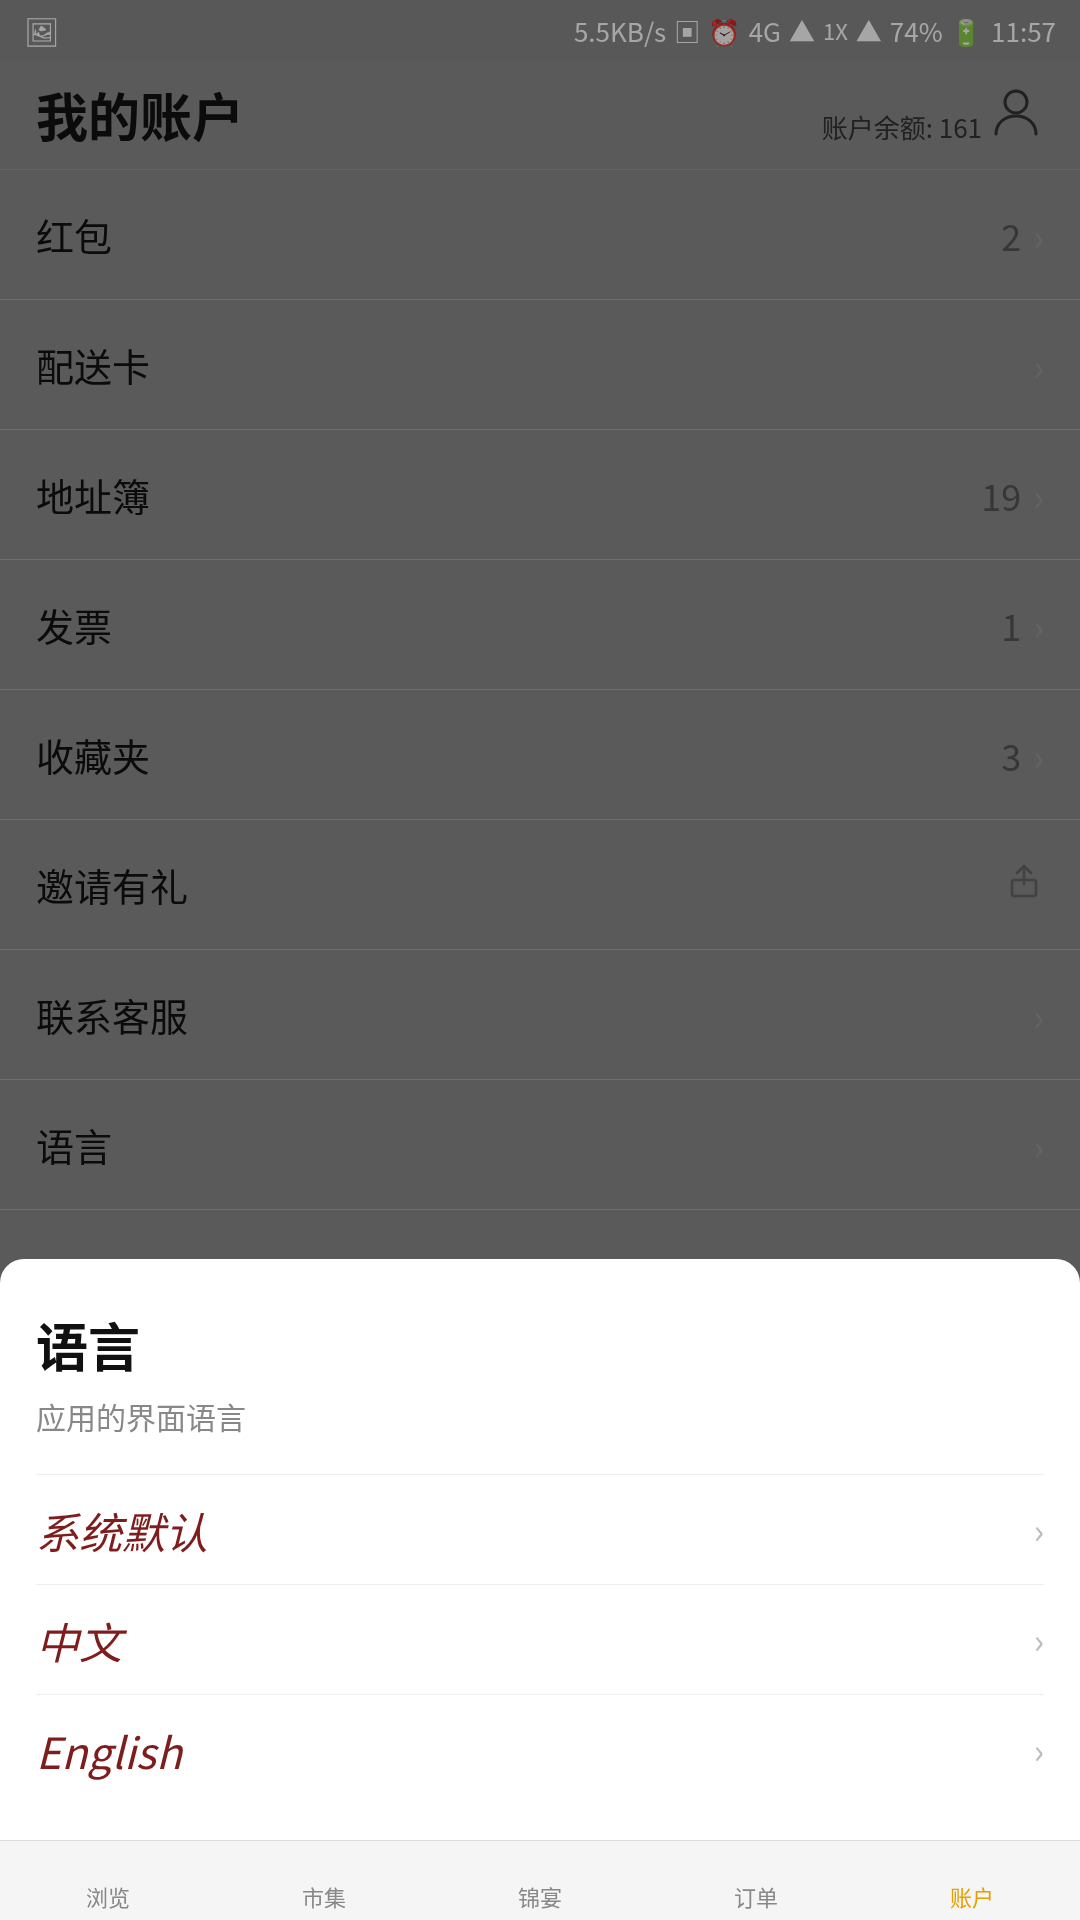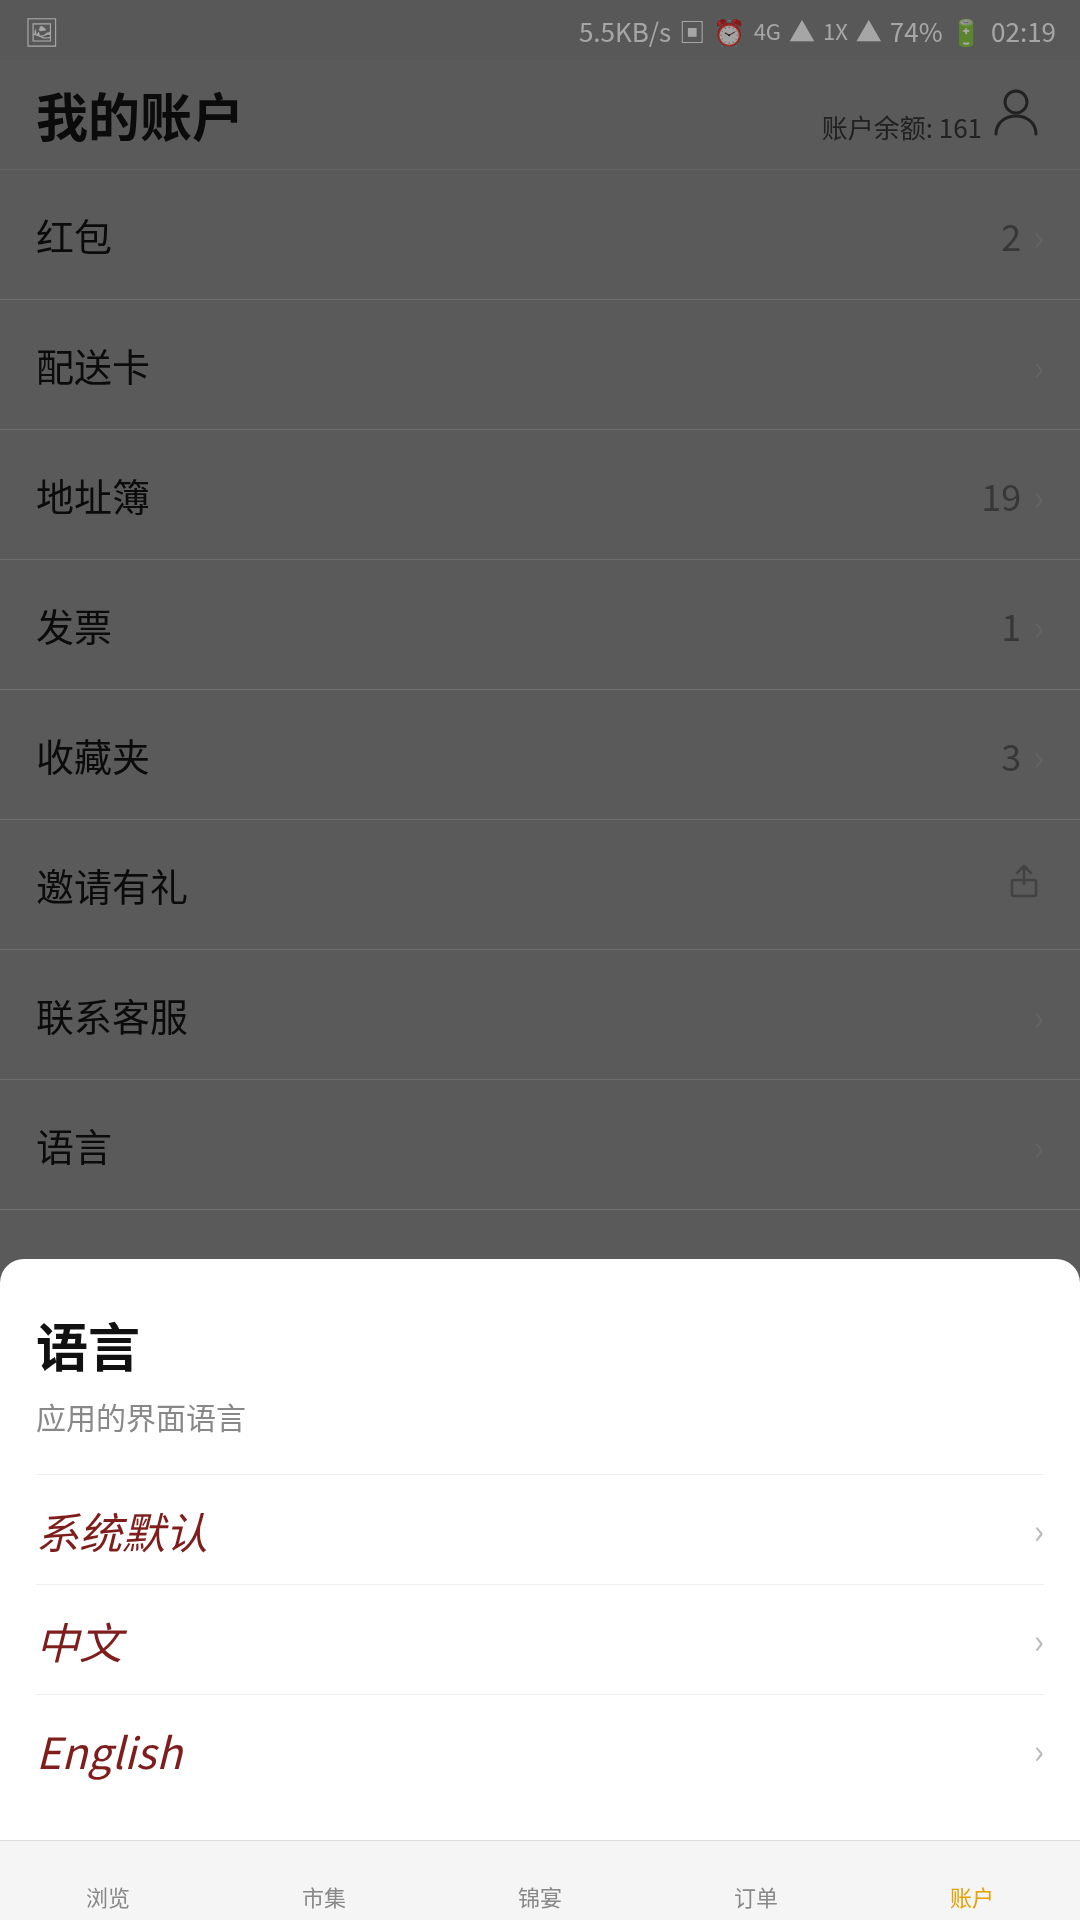--- a/index.html
+++ b/index.html
@@ -187,27 +187,27 @@
 
 <div class="status-bar">
   <div class="status-bar-left">
 
     <span style="font-size:28px;">🖼</span>
   </div>
   <div class="status-bar-right">
     <span>5.5KB/s</span>
     <span>▣</span>
     <span>⏰</span>
-    <span style="font-size:22px;">4G</span>
+    <span style="font-size:26px;">4G</span>
     <span>▲</span>
     <span style="font-size:22px;">1X</span>
     <span>▲</span>
     <span>74%</span>
     <span>🔋</span>
-    <span>02:19</span>
+    <span>11:57</span>
   </div>
 </div>
 
 <div class="header">
   <span class="header-title">我的账户</span>
   <div class="header-right">
     <span class="header-balance">账户余额: 161</span>
     <span class="avatar-icon">
       <svg viewBox="0 0 56 56" fill="none" xmlns="http://www.w3.org/2000/svg">
         <circle cx="28" cy="18" r="11" stroke="#333" stroke-width="3" fill="none"></circle>

